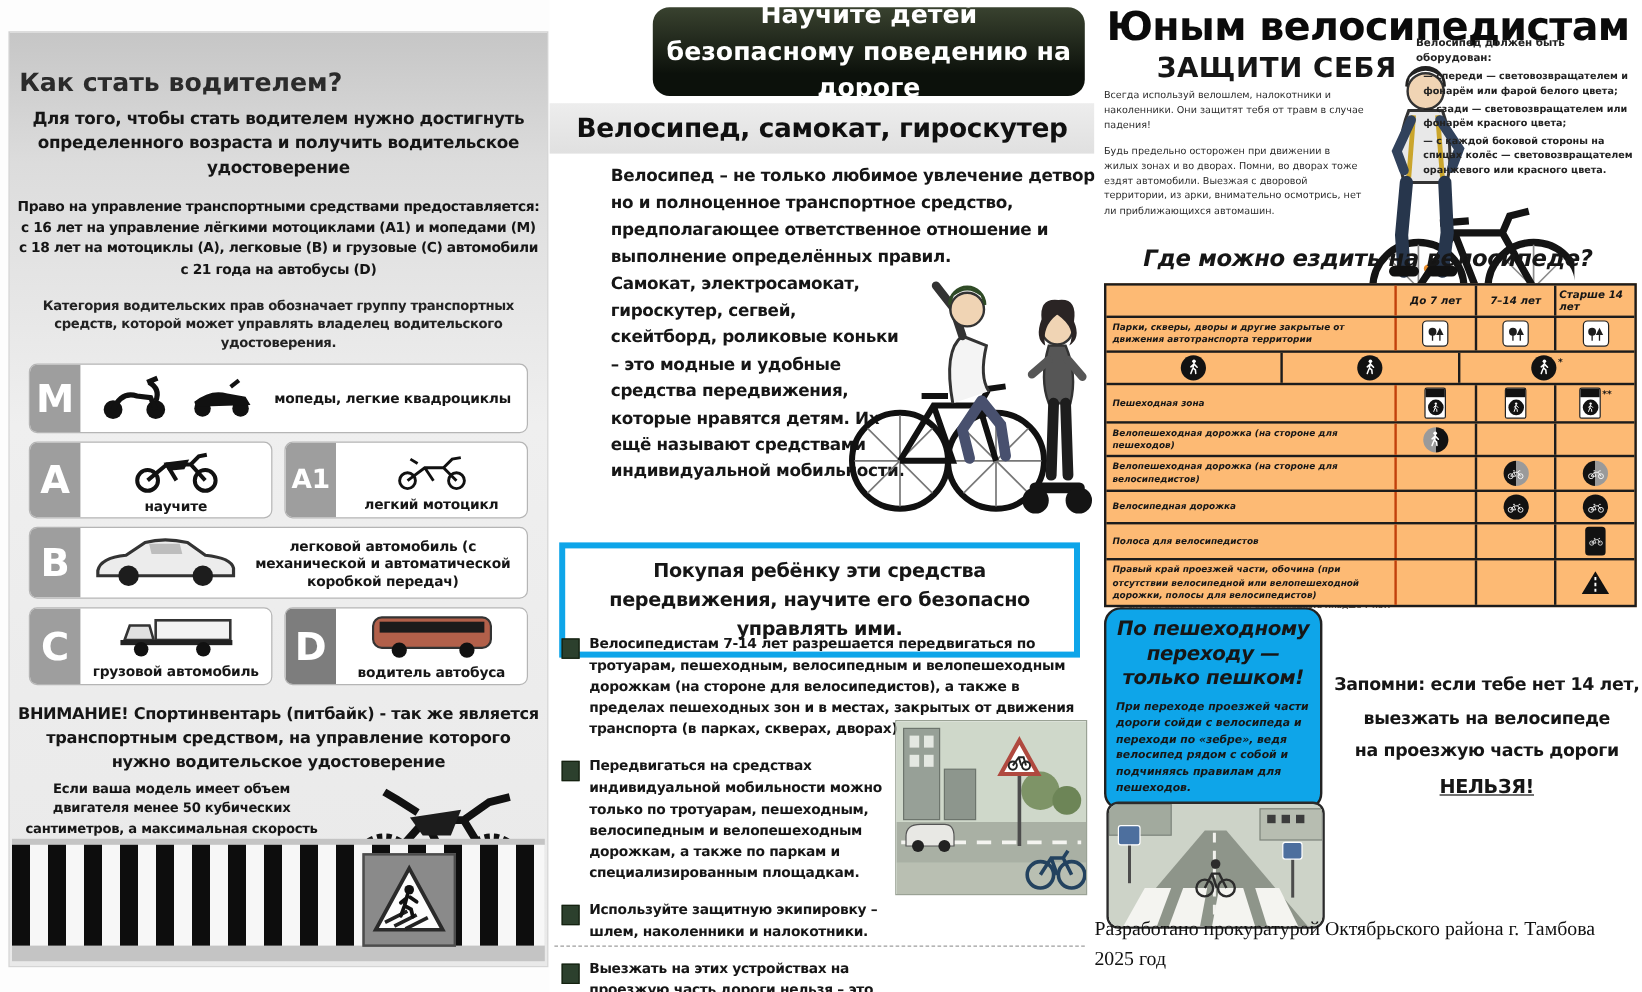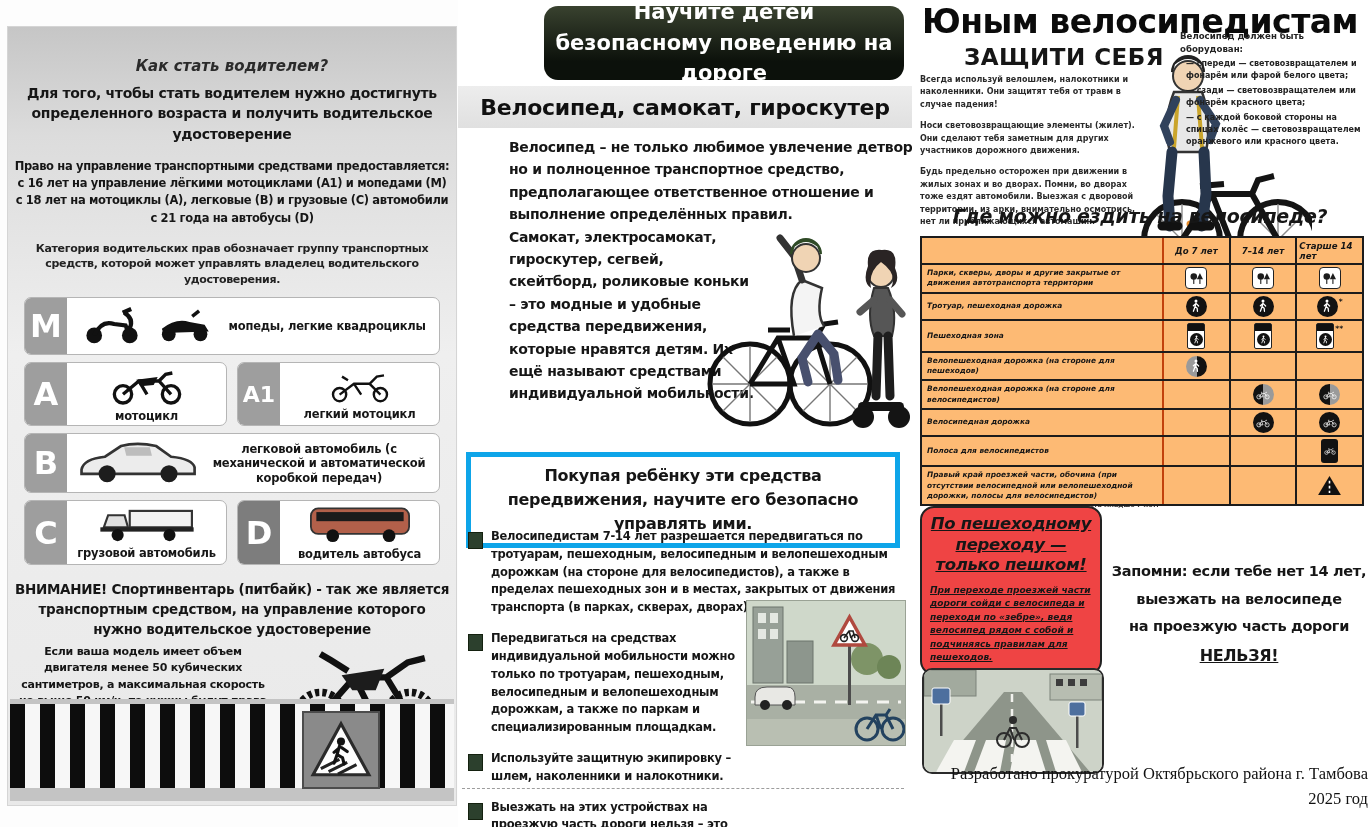--- a/index.html
+++ b/index.html
@@ -6,21 +6,21 @@
   #canvas{position:relative;width:1368px;height:827px;background:#fdfdfd;overflow:hidden;
           font-family:"DejaVu Sans","Liberation Sans",sans-serif;color:#161616;}
   .nosel{user-select:none;}
   
   .panel-left{position:absolute;left:8px;top:27px;width:448px;height:778px;
     background:linear-gradient(180deg,#c6c6c6 0%,#dcdcdc 14%,#efefef 42%,#e9e9e9 100%);
     box-shadow:0 0 0 1px #d5d5d5;}
   .banner-left{position:absolute;left:193px;top:5px;width:262px;height:40px;border-radius:9px;
     background:linear-gradient(180deg,#3c453c,#0e130e 70%);color:#fff;font-weight:bold;font-size:21px;
     display:flex;align-items:center;justify-content:center;letter-spacing:.5px;}
-  .pl-head{margin:30px 8px 6px;text-align:center;font-size:15px;font-weight:bold;color:#2b2b2b;font-style:italic;}
+  .pl-head{margin:30px 8px 6px;text-align:left;font-size:21px;font-weight:bold;color:#2b2b2b;}
   .pl-intro{margin:8px 10px;text-align:center;font-size:14px;font-weight:bold;line-height:1.45;letter-spacing:-.3px;}
   .pl-law{margin:14px 4px 0;text-align:center;font-size:11.5px;font-weight:bold;line-height:1.5;letter-spacing:-.35px;}
   .pl-note{margin:14px 8px 10px;text-align:center;font-size:11px;font-weight:bold;line-height:1.4;letter-spacing:-.3px;color:#222;}
   .cat-row{display:flex;gap:10px;margin:7px 16px;}
   .cat-box{flex:1;background:#fff;border:1px solid #b5b5b5;border-radius:7px;display:flex;overflow:hidden;min-height:56px;}
   .cat-letter{flex:0 0 42px;background:#9e9e9e;color:#fff;font-weight:bold;font-size:32px;
     display:flex;align-items:center;justify-content:center;}
   .cat-letter.small{font-size:22px;}
   .cat-letter.dark{background:#7d7d7d;}
   .cat-main{flex:1;display:flex;align-items:center;justify-content:space-evenly;padding:3px 6px;gap:4px;}
@@ -52,46 +52,46 @@
   .mbullet .sq{flex:0 0 13px;height:15px;background:#2c402d;margin-top:4px;border:1px solid #14210f;}
   .mbullet .bt{font-size:11.5px;font-weight:bold;line-height:1.55;letter-spacing:-.25px;}
   .mbullet.cut .bt{width:268px;}
   .mid-scene{position:absolute;right:6px;top:600px;width:158px;height:144px;border:1px solid #9aa295;}
   .mid-divider{position:absolute;left:4px;right:8px;bottom:38px;border-top:1.5px dashed #9d9d9d;}
   
   .panel-right{position:absolute;left:912px;top:0;width:456px;height:827px;background:#fff;}
   .pr-title{position:absolute;left:0;top:2px;width:100%;text-align:center;font-size:33px;font-weight:bold;
     letter-spacing:-.5px;color:#0b0b0b;}
   .pr-sub{position:absolute;left:22px;top:44px;width:260px;text-align:center;font-size:23px;font-weight:bold;letter-spacing:.5px;}
-  .pr-tips{position:absolute;left:8px;top:74px;width:218px;font-size:8px;font-weight:bold;line-height:1.55;color:#2a2a2a;}
+  .pr-tips{position:absolute;left:8px;top:74px;width:218px;font-size:8px;font-weight:normal;line-height:1.55;color:#2a2a2a;}
   .pr-tips p{margin:0 0 9px;}
   .pr-equip{position:absolute;left:268px;top:30px;width:188px;font-size:8px;font-weight:bold;line-height:1.5;color:#222;}
   .pr-equip .eq-title{font-size:8.6px;margin-bottom:2px;}
   .pr-equip .eq-item{margin:0 0 3px 6px;}
   .pr-boybike{position:absolute;left:228px;top:44px;width:172px;height:252px;z-index:0;}
   .pr-table-title{position:absolute;left:0;top:205px;width:100%;text-align:center;font-size:19px;font-weight:bold;
     font-style:italic;letter-spacing:-.3px;}
   .ride-table{position:absolute;left:8px;top:236px;width:440px;border:2.5px solid #1c1c1c;background:#fdba74;z-index:2;}
   .tr{display:flex;border-bottom:2px solid #1c1c1c;min-height:25px;align-items:stretch;}
   .tr:last-child{border-bottom:none;}
   .tl{flex:0 0 242px;border-right:2px solid #c2410c;padding:3px 5px;font-size:7.4px;font-weight:bold;
     font-style:italic;line-height:1.4;display:flex;align-items:center;box-sizing:border-box;}
   .tc{flex:1;border-right:2px solid #1c1c1c;display:flex;align-items:center;justify-content:center;padding:2px;gap:1px;}
   .tc:last-child{border-right:none;}
   .hc{font-size:8.6px;font-weight:bold;font-style:italic;}
   .pr-footnotes{position:absolute;left:12px;top:478px;width:438px;font-size:6.4px;font-weight:bold;color:#333;line-height:1.7;}
   .pr-crossbox{position:absolute;left:8px;top:506px;width:182px;box-sizing:border-box;border:2.5px solid #222;
-    border-radius:14px;padding:6px 8px 8px;background:#ef4444;text-decoration:underline;}
+    border-radius:14px;padding:6px 8px 8px;background:#0ea5e9;}
   .pr-crossbox .cb-title{font-size:16.5px;font-weight:bold;font-style:italic;text-align:center;line-height:1.25;letter-spacing:-.3px;}
   .pr-crossbox .cb-text{margin-top:8px;font-size:9px;font-weight:bold;font-style:italic;line-height:1.5;}
   .pr-photo{position:absolute;left:10px;top:668px;width:178px;height:102px;border:2.5px solid #2a2a2a;border-radius:10px;overflow:hidden;}
   .pr-remember{position:absolute;left:196px;top:558px;width:262px;text-align:center;font-size:14.5px;font-weight:bold;
     line-height:1.9;letter-spacing:-.3px;}
   .pr-remember .nel{text-decoration:underline;font-size:16px;}
-  .pr-footer{position:absolute;left:0;top:762px;width:100%;text-align:right;
+  .pr-footer{position:absolute;left:0;top:762px;width:100%;text-align:left;
     font-family:"Liberation Serif","DejaVu Serif",serif;font-size:16.5px;color:#111;line-height:1.5;}
   
   .ic-circ{width:21px;height:21px;border-radius:50%;background:#121212;display:inline-flex;align-items:center;justify-content:center;flex:none;}
   .ic-circ svg{width:14px;height:14px;}
   .ic-circ.split{background:linear-gradient(90deg,#9a9a9a 0 50%,#121212 50%);}
   .ic-circ.split2{background:linear-gradient(90deg,#121212 0 50%,#9a9a9a 50%);}
   .ic-sq{width:22px;height:22px;background:#fff;border:1.8px solid #222;border-radius:4px;box-sizing:border-box;
     display:inline-flex;align-items:center;justify-content:center;flex:none;}
   .ic-sq svg{width:15px;height:15px;}
   .ic-zone{width:18px;height:26px;background:#fff;border:1.5px solid #222;border-radius:2px;box-sizing:border-box;
@@ -144,21 +144,21 @@
     <div class="cat-row">
       <div class="cat-box">
         <div class="cat-letter">А</div>
         <div class="cat-col">
           <span><svg width="92" height="40" viewBox="0 0 120 60">
                 <circle cx="24" cy="44" r="13" fill="none" stroke="#111" stroke-width="5"></circle>
                 <circle cx="96" cy="44" r="13" fill="none" stroke="#111" stroke-width="5"></circle>
                 <path d="M24 44 L48 24 L78 24 L96 44 M48 24 L60 44 M78 24 L88 14 L98 12" stroke="#111" stroke-width="5" fill="none"></path>
                 <path d="M44 22 L76 18 L70 30 L50 32 Z" fill="#111"></path>
               </svg></span>
-          <span class="cat-label">мотоцикл</span>
+          <span class="cat-label">научите</span>
         </div>
       </div>
       <div class="cat-box">
         <div class="cat-letter small">А1</div>
         <div class="cat-col">
           <span><svg width="80" height="36" viewBox="0 0 120 60">
                 <circle cx="26" cy="46" r="11" fill="none" stroke="#111" stroke-width="4"></circle>
                 <circle cx="94" cy="46" r="11" fill="none" stroke="#111" stroke-width="4"></circle>
                 <path d="M26 46 L50 28 L76 28 L94 46 M50 28 L62 46 M76 28 L88 16 L100 14 M40 22 L30 16" stroke="#111" stroke-width="4" fill="none"></path>
               </svg></span>
@@ -326,21 +326,20 @@
     </span>
     <div class="mid-divider"></div>
   </div>
 
   <div class="panel-right">
     <div class="pr-title">Юным велосипедистам</div>
     <div class="pr-sub">ЗАЩИТИ СЕБЯ</div>
 
     <div class="pr-tips">
       <p>Всегда используй велошлем, налокотники и наколенники. Они защитят тебя от травм в случае падения!</p>
-      <p>Носи световозвращающие элементы (жилет). Они сделают тебя заметным для других участников дорожного движения.</p>
       <p>Будь предельно осторожен при движении в жилых зонах и во дворах. Помни, во дворах тоже ездят автомобили. Выезжая с дворовой территории, из арки, внимательно осмотрись, нет ли приближающихся автомашин.</p>
     </div>
 
     <span class="pr-boybike">
       <svg width="172" height="252" viewBox="0 0 172 252">
         <ellipse cx="92" cy="236" rx="78" ry="10" fill="#d8d8d8"></ellipse>
         <circle cx="42" cy="196" r="38" fill="none" stroke="#141414" stroke-width="6"></circle>
         <circle cx="138" cy="196" r="38" fill="none" stroke="#141414" stroke-width="6"></circle>
         <g stroke="#8c8c8c" stroke-width="1.4">
             <path d="M42 160 V232 M6 196 H78 M17 171 L67 221 M17 221 L67 171"></path>
@@ -401,21 +400,20 @@
               <svg viewBox="0 0 22 22">
                 <circle cx="7" cy="8" r="4.8" fill="#1c1c1c"></circle>
                 <rect x="6.2" y="12" width="1.6" height="7" fill="#1c1c1c"></rect>
                 <path d="M16 3 L20.5 12 H11.5 Z" fill="#1c1c1c"></path>
                 <rect x="15.2" y="12" width="1.6" height="7" fill="#1c1c1c"></rect>
               </svg>
             </span>
           </div>
         </div>
         <div class="tr">
-          <div class="tl">Тротуар, пешеходная дорожка</div>
           <div class="tc">
             <span class="ic-circ">
               <svg viewBox="0 0 20 24" fill="none">
                 <circle cx="10" cy="3.6" r="2.6" fill="#fff"></circle>
                 <path d="M10 6.5 L8.5 13 L5.5 21 M8.5 13 L12 16 L12.5 21 M9.5 8 L5.5 11.5 M10.5 8 L14.5 12" stroke="#fff" stroke-width="2.2" stroke-linecap="round"></path>
               </svg>
             </span>
           </div>
           <div class="tc">
             <span class="ic-circ">

